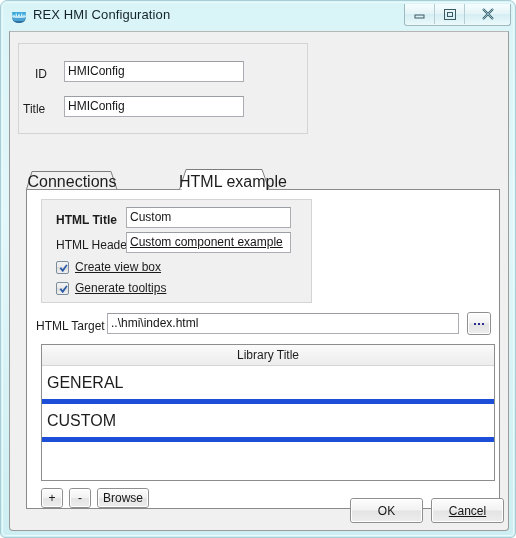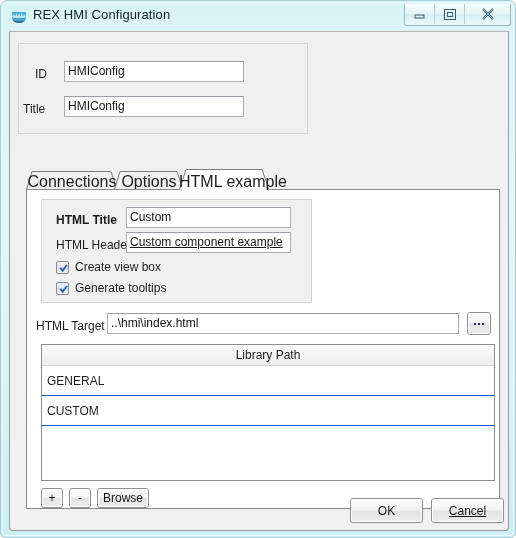--- a/index.html
+++ b/index.html
@@ -115,21 +115,21 @@
     font-size: 12px;
     color: #151515;
     padding: 0 2px 0 3px;
     line-height: 18px;
     white-space: nowrap;
     overflow: hidden;
     outline: none;
   }
 
   
-  .cbrow { position: absolute; display: flex; align-items: center; }
+  .cbrow { position: absolute; display: flex; align-items: center; text-decoration: underline; }
   .cbbox {
     width: 13px; height: 13px;
     box-sizing: border-box;
     background: linear-gradient(180deg,#f4f4f4 0%,#e9e9e9 45%,#dedede 50%,#f1f1f1 100%);
     border: 1px solid #7b8c9a;
     border-radius: 2px;
     position: relative;
     flex: none;
   }
   .cbbox svg { position: absolute; left: 1px; top: 1px; }
@@ -206,26 +206,26 @@
   #list-header {
     height: 21px;
     box-sizing: border-box;
     background: linear-gradient(180deg,#fbfbfb 0%,#f3f3f3 50%,#ededed 100%);
     border-bottom: 1px solid #d6d6d6;
     display: flex; align-items: center; justify-content: center;
     font-size: 12px;
     color: #1d1d1d;
   }
   .list-row {
-    height: 30px;
-    box-sizing: border-box;
-    border-bottom: 1px solid #1d4ed8;
+    height: 38px;
+    box-sizing: border-box;
+    border-bottom: 5px solid #1d4ed8;
     display: flex; align-items: center;
     padding-left: 5px;
-    font-size: 12px;
+    font-size: 16px;
     color: #1d1d1d;
   }
 </style>
 </head>
 <body>
 
 <div id="window">
   <div id="window-inner-glow"></div>
 
   <div id="titlebar">
@@ -275,26 +275,20 @@
 
     <div id="tabstrip">
 
       <div class="tab" style="left:0px; width:92px;">
         <svg class="tab-shape" viewBox="0 0 92 19" preserveAspectRatio="none">
           <path d="M0.5 18.5 L6 0.5 L85 0.5 L91 18.5" fill="#f0f0f0" stroke="#7d7d7d" stroke-width="1"></path>
         </svg>
         <span class="tab-label">Connections</span>
       </div>
 
-      <div class="tab" style="left:88px; width:70px;">
-        <svg class="tab-shape" viewBox="0 0 70 19" preserveAspectRatio="none">
-          <path d="M0.5 18.5 L6 0.5 L63 0.5 L69 18.5" fill="#f0f0f0" stroke="#7d7d7d" stroke-width="1"></path>
-        </svg>
-        <span class="tab-label">Options</span>
-      </div>
 
       <div class="tab active" style="left:153px; width:91px;">
         <svg class="tab-shape" viewBox="0 0 91 21" preserveAspectRatio="none">
           <path d="M0.5 20.5 L7 0.5 L83 0.5 L90 20.5" fill="#ffffff" stroke="#7d7d7d" stroke-width="1"></path>
           <path d="M3 20.5 L88 20.5" stroke="#ffffff" stroke-width="1.6"></path>
         </svg>
         <span class="tab-label" style="top:4px;">HTML example</span>
       </div>
     </div>
 
@@ -332,21 +326,21 @@
       <div class="btn" style="left:440px; top:122px; width:24px; height:23px;">
         <span class="inner-hl"></span>
         <span class="dots">
             <i></i>
             <i></i>
             <i></i>
           </span>
       </div>
 
       <div id="listgrid" style="left:14px; top:154px; width:454px; height:137px;">
-        <div id="list-header">Library Path</div>
+        <div id="list-header">Library Title</div>
         <div class="list-row">GENERAL</div>
         <div class="list-row">CUSTOM</div>
       </div>
 
       <div class="btn" style="left:14px; top:298px; width:22px; height:20px;">
         <span class="inner-hl"></span>
         <span>+</span>
       </div>
       <div class="btn" style="left:42px; top:298px; width:22px; height:20px;">
         <span class="inner-hl"></span>

